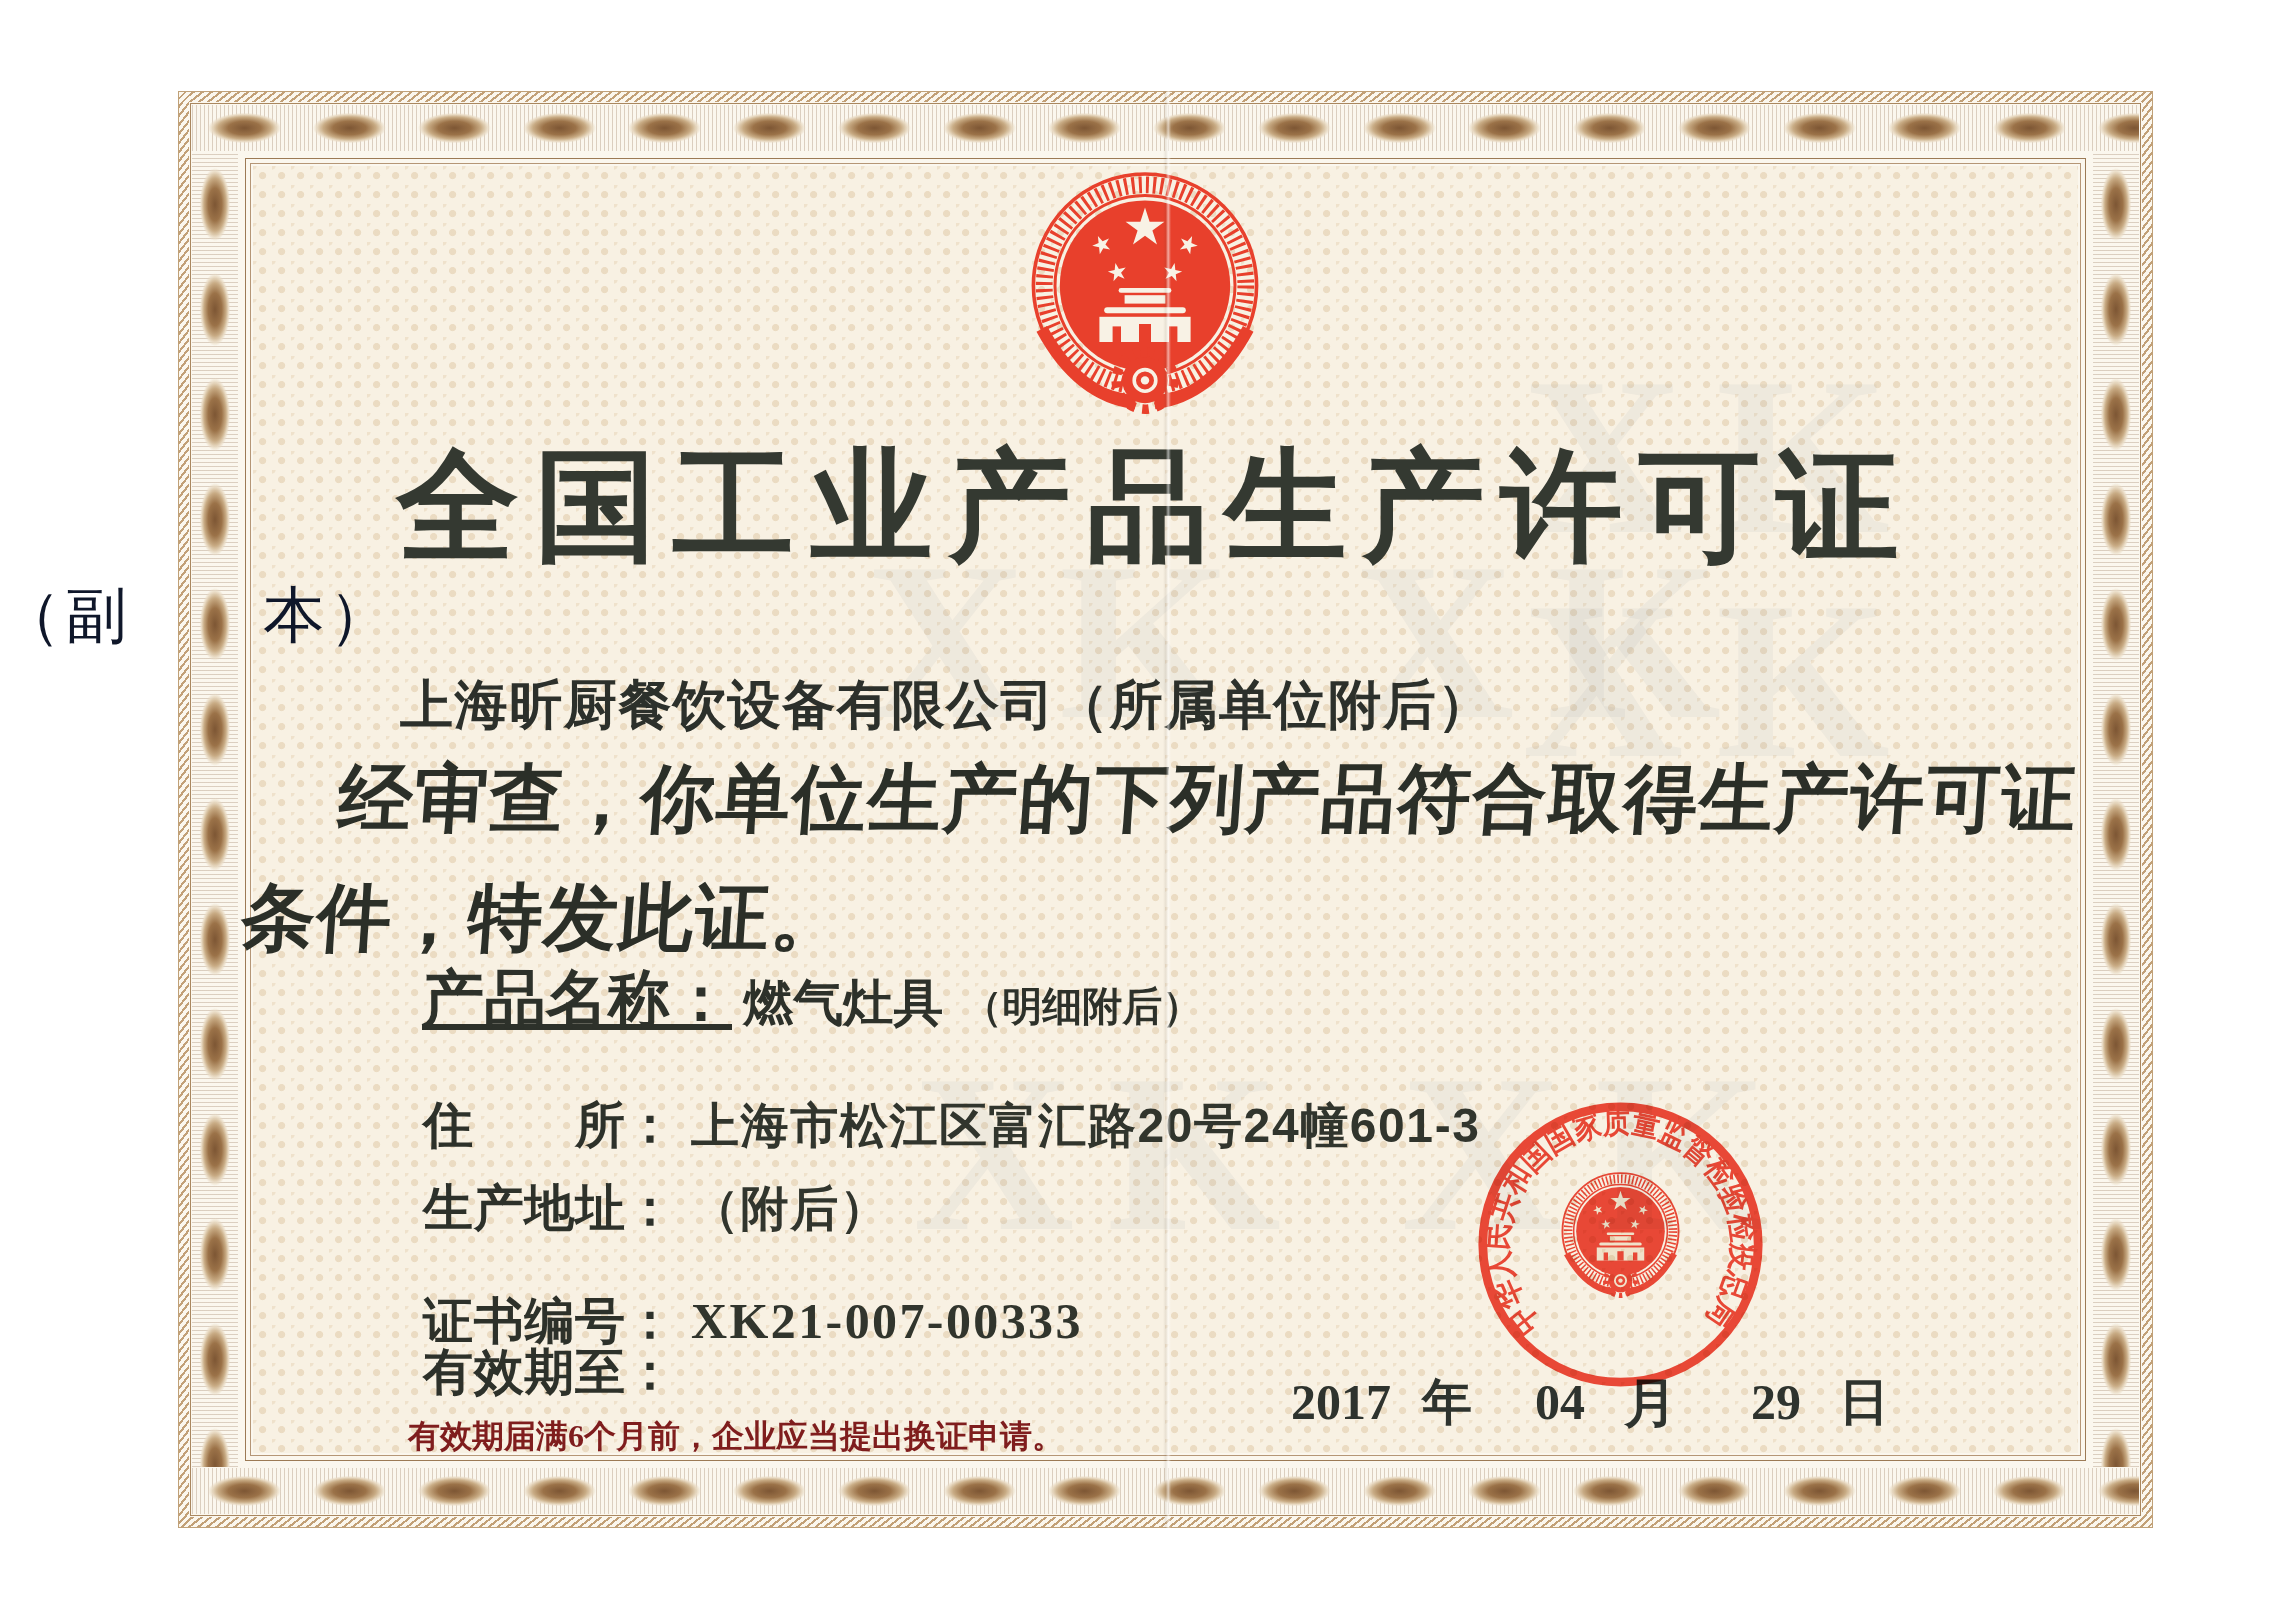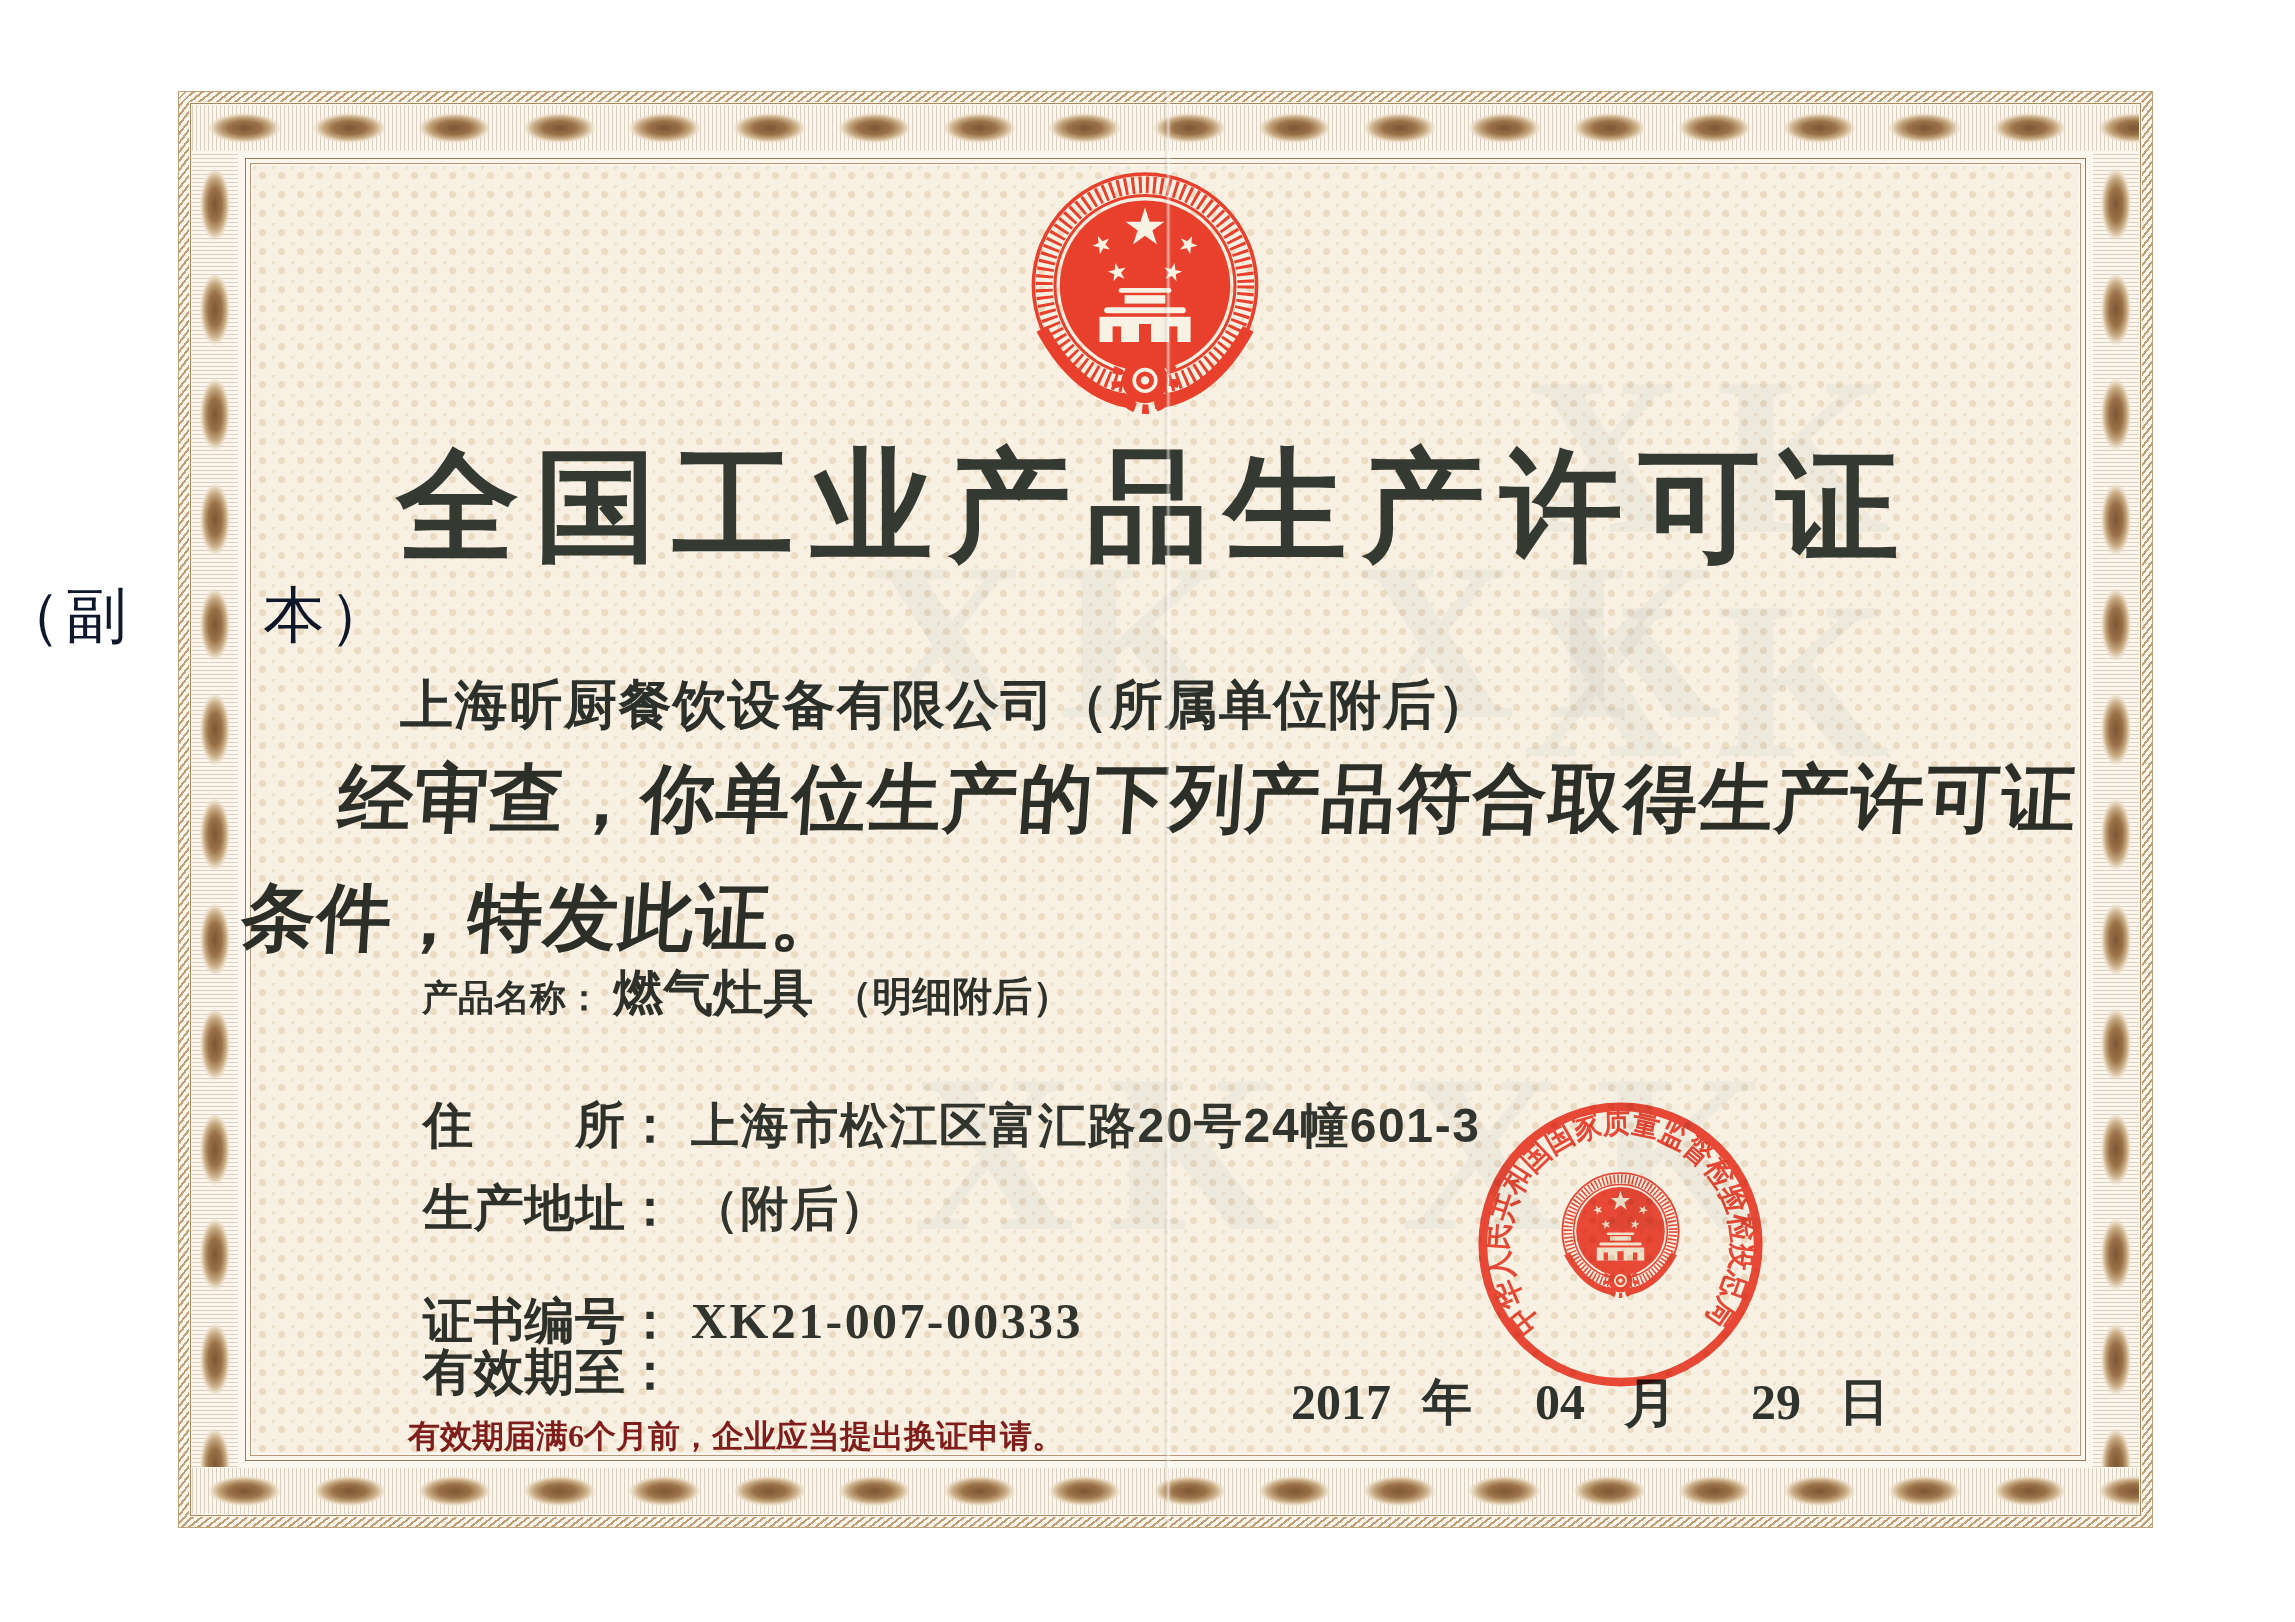--- a/index.html
+++ b/index.html
@@ -39,21 +39,21 @@
     font-weight:700;letter-spacing:16px;text-indent:16px;color:#343931;font-family:"Liberation Sans", sans-serif;}
   .subtitle{left:0;right:0;top:585px;text-align:left;font-size:61px;line-height:1;
     letter-spacing:4.8px;color:#0f172a;font-weight:500;}
   .company{left:400px;top:677px;font-size:53px;line-height:1.05;font-weight:700;
     letter-spacing:1.6px;color:#2c302b;font-family:"Liberation Sans", sans-serif;}
   .bodyline{font-size:74px;line-height:1;font-weight:800;color:#2b2f28;
     transform:skewX(-4deg);transform-origin:left bottom;letter-spacing:1.6px;}
   .body1{left:336px;top:762px;}
   .body2{left:239px;top:881px;}
   .product{left:422px;top:968px;line-height:1;color:#2d312a;}
-  .product .p-lbl{font-size:36px;font-weight:800;}
+  .product .p-lbl{font-size:62px;font-weight:800;text-decoration:underline;}
   .product .p-val{font-size:50px;font-weight:700;margin-left:11.2px;}
   .product .p-suffix{font-size:40px;font-weight:700;margin-left:19px;}
   .frow{left:423px;display:flex;align-items:baseline;line-height:1;color:#2d312a;}
   .frow .lbl{display:inline-block;width:202px;font-size:50px;font-weight:800;
     text-align:justify;text-align-last:justify;}
   .frow .colon{font-size:50px;font-weight:800;}
   .frow .val{font-size:48px;font-weight:700;margin-left:16px;letter-spacing:1.6px;
     font-family:"Liberation Sans", sans-serif;color:#31352d;}
   .frow .val.vserif{font-family:"Liberation Serif", serif;font-size:50px;letter-spacing:2.4px;}
   .footnote{left:408px;top:1419px;font-size:32px;font-weight:600;line-height:1.1;color:#7f1d1d;}

